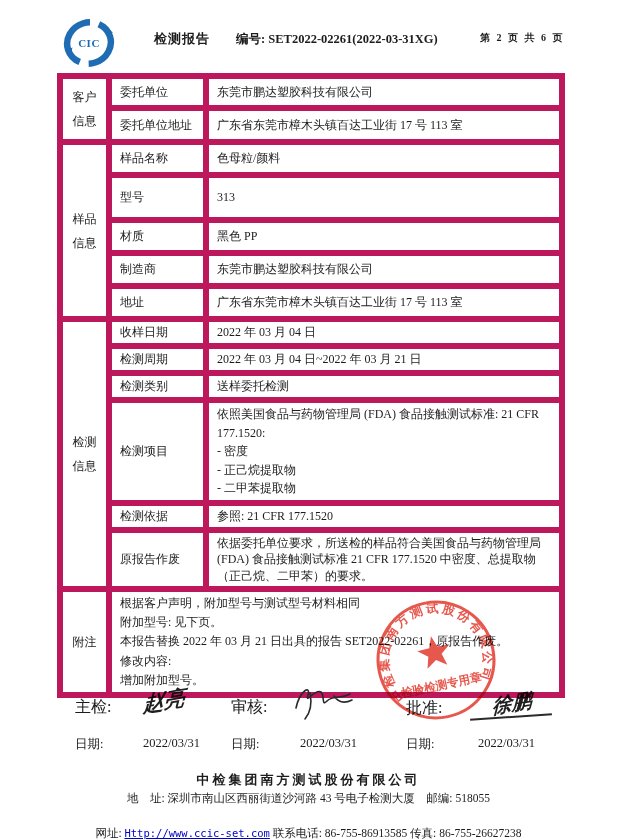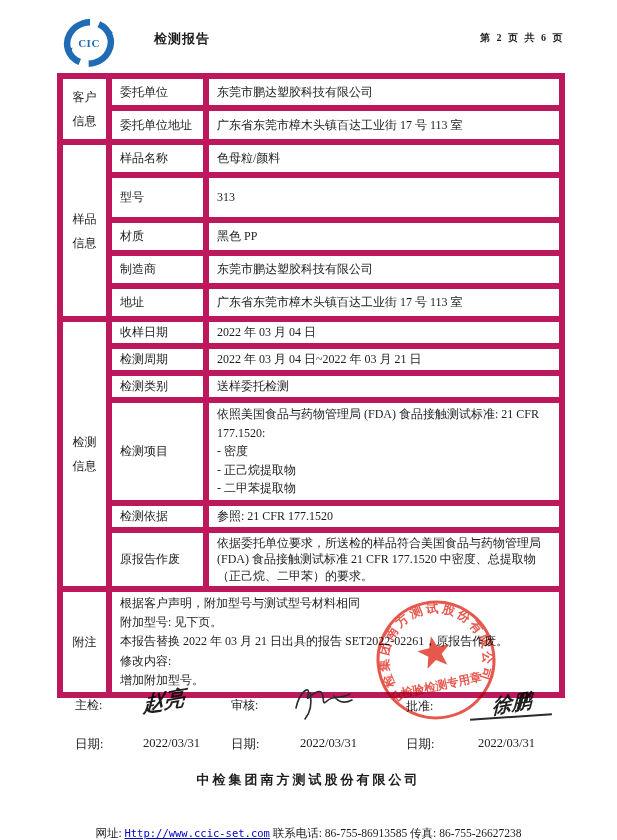--- a/index.html
+++ b/index.html
@@ -24,21 +24,21 @@
   td.field{padding-left:9px;}
   td.value{padding-left:10px;line-height:17px;}
   .preline{white-space:pre-line;}
   td.notecell{white-space:pre-line;line-height:19.2px;padding-left:10px;margin-top:12px;}
   
   .stamp{
     position:absolute;left:371px;top:595px;width:130px;height:130px;z-index:4;
     transform:rotate(-12deg);opacity:.85;mix-blend-mode:multiply;pointer-events:none;
   }
   
-  .siglabel{position:absolute;font-size:12px;white-space:nowrap;text-align:right;}
+  .siglabel{position:absolute;font-size:16px;white-space:nowrap;text-align:right;}
   .sigdate{position:absolute;font-size:12.5px;white-space:nowrap;}
   .sig-name{
     position:absolute;font-size:21px;font-weight:bold;font-style:italic;color:#1f1f1f;
     transform:rotate(-10deg) skewX(-12deg);white-space:nowrap;z-index:5;mix-blend-mode:multiply;
   }
   .sig-underline{position:absolute;height:0;border-bottom:2px solid #2a2a2a;transform:rotate(-4deg);z-index:5;}
   .sig-svg{position:absolute;z-index:5;}
   
   .ft-company{position:absolute;left:0;top:771px;width:100%;text-align:center;font-size:13px;font-weight:bold;letter-spacing:3px;}
   .ft-line{position:absolute;left:0;top:791px;width:100%;text-align:center;font-size:11.5px;white-space:nowrap;}
@@ -50,20 +50,21 @@
 
 <div class="page">
 
   <svg class="logo" viewBox="0 0 52 50" aria-hidden="true">
     <ellipse cx="26" cy="25" rx="22" ry="20.5" fill="none" stroke="#1f6cb4" stroke-width="6.5" stroke-dasharray="58 9" stroke-dashoffset="18" transform="rotate(-18 26 25)"></ellipse>
     <polygon points="44,10 50,14 43,17" fill="#1f6cb4" transform="rotate(8 44 14)"></polygon>
     <polygon points="8,36 2,33 9,29" fill="#1f6cb4" transform="rotate(8 6 33)"></polygon>
     <text x="26" y="29" text-anchor="middle" font-size="11" font-weight="bold" font-family="Liberation Serif, serif" fill="#1f6cb4" letter-spacing="0.5">CIC</text>
   </svg>
   <div class="hdr-title">检测报告</div>
+  <div class="hdr-no">编号: SET2022-02261(2022-03-31XG)</div>
   <div class="hdr-page">第 2 页 共 6 页</div>
 
   <table class="report">
     <colgroup>
         <col style="width:49px">
         <col style="width:97px">
         <col style="width:356px">
       </colgroup>
     <tbody>
 
@@ -168,15 +169,16 @@
     </defs>
     <circle cx="64" cy="64" r="57" fill="none" stroke="#e23a2e" stroke-width="3"></circle>
     <polygon points="64,40 68.1,51.3 80.2,51.7 70.7,59.2 74,70.8 64,64 54,70.8 57.3,59.2 47.8,51.7 59.9,51.3" fill="#e23a2e"></polygon>
     <text font-size="12.5" font-weight="bold" fill="#e23a2e" letter-spacing="2.5" font-family="Liberation Serif, serif">
       <textPath href="#ringPath" startOffset="50%" text-anchor="middle">中检集团南方测试股份有限公司</textPath>
     </text>
     <text x="64" y="93" text-anchor="middle" font-size="11.5" font-weight="bold" fill="#e23a2e" font-family="Liberation Serif, serif">检验检测专用章</text>
   </svg>
 
   <div class="ft-company">中检集团南方测试股份有限公司</div>
+  <div class="ft-line">地　址: 深圳市南山区西丽街道沙河路 43 号电子检测大厦　邮编: 518055</div>
   <div class="ft-line2"><span>网址: </span><a class="ft-link" href="#">Http://www.ccic-set.com</a><span> 联系电话: 86-755-86913585 传真: 86-755-26627238</span></div>
 
 </div>
 
 </body></html>

